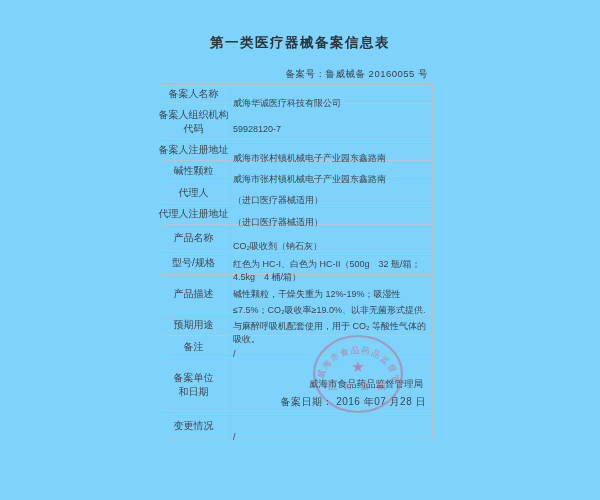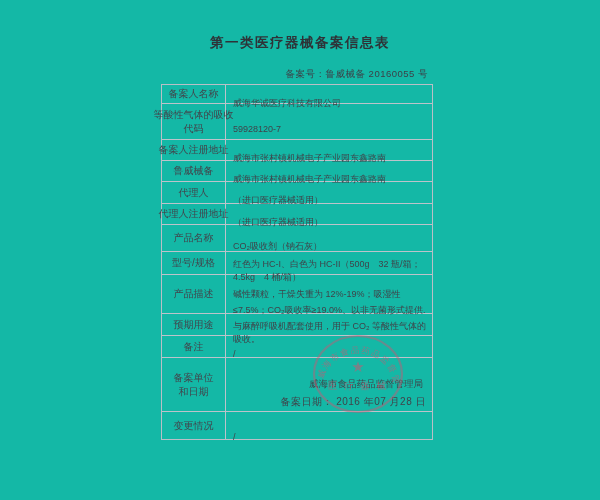--- a/index.html
+++ b/index.html
@@ -4,21 +4,21 @@
 <style>
   * { margin:0; padding:0; box-sizing:border-box; }
   html,body { width:600px; height:500px; }
   body {
     font-family:"Liberation Sans","DejaVu Sans",sans-serif;
     background:#fcfcfb;
     color:#3f444a;
     position:relative;
     overflow:hidden;
   }
-  .page { position:absolute; inset:0; background:#14b8a6; }
+  .page { position:absolute; inset:0; background:#7dd3fc; }
   .doc-title {
     position:absolute; top:34px; left:0; width:100%;
     text-align:center; font-size:13.5px; font-weight:700;
     letter-spacing:1.5px; color:#2e3338;
   }
   .record-no {
     position:absolute; top:68px; right:172px;
     font-size:9.5px; color:#3c4148; letter-spacing:.5px;
   }
   .ftable {
@@ -65,36 +65,36 @@
 
     <div class="row r1">
       <div class="cell-label">
           <span>备案人名称</span>
         </div>
       <div class="cell-value">威海华诚医疗科技有限公司</div>
     </div>
 
     <div class="row r2">
       <div class="cell-label">
-          <span>等酸性气体的吸收</span>
+          <span>备案人组织机构</span>
           <span>代码</span>
         </div>
       <div class="cell-value">59928120-7</div>
     </div>
 
     <div class="row r3">
       <div class="cell-label">
           <span>备案人注册地址</span>
         </div>
       <div class="cell-value">威海市张村镇机械电子产业园东鑫路南</div>
     </div>
 
     <div class="row r4">
       <div class="cell-label">
-          <span>鲁威械备</span>
+          <span>碱性颗粒</span>
         </div>
       <div class="cell-value">威海市张村镇机械电子产业园东鑫路南</div>
     </div>
 
     <div class="row r5">
       <div class="cell-label">
           <span>代理人</span>
         </div>
       <div class="cell-value">（进口医疗器械适用）</div>
     </div>

